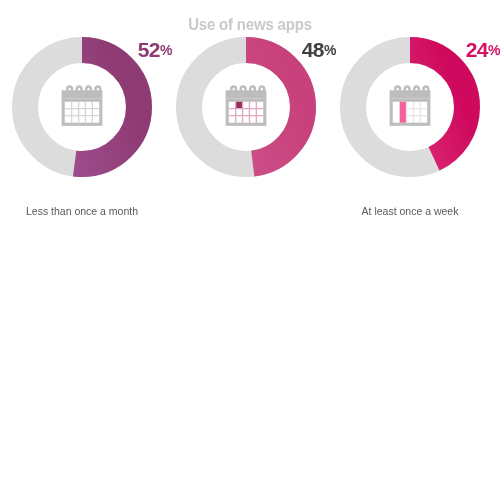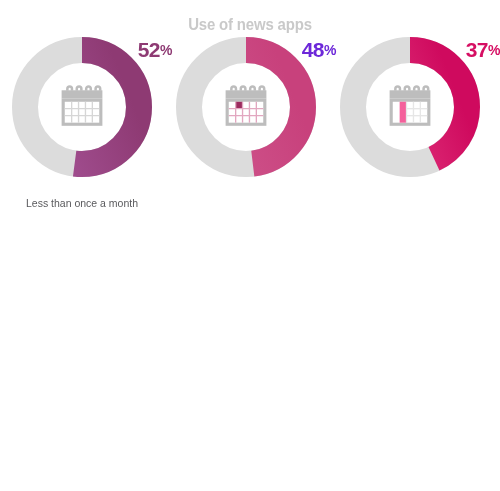--- a/index.html
+++ b/index.html
@@ -54,21 +54,21 @@
     right:-8px;
     font-size:21px;
     font-weight:bold;
     letter-spacing:-0.5px;
     line-height:1;
     white-space:nowrap;
   }
   .pct .sym{font-size:14px;vertical-align:2px;}
 
   .caption{
-    margin-top:20px;
+    margin-top:28px;
     font-size:10.5px;
     color:#59595c;
     text-align:center;
     white-space:nowrap;
   }
 
   .icon-holder{
     position:absolute;
     left:50%;top:50%;
     transform:translate(-50%,-50%);
@@ -153,21 +153,21 @@
               <line x1="5.5" y1="22.6" x2="38.5" y2="22.6"></line>
               <line x1="5.5" y1="29.3" x2="38.5" y2="29.3"></line>
               <line x1="12.1" y1="16" x2="12.1" y2="36"></line>
               <line x1="18.7" y1="16" x2="18.7" y2="36"></line>
               <line x1="25.3" y1="16" x2="25.3" y2="36"></line>
               <line x1="31.9" y1="16" x2="31.9" y2="36"></line>
             </g>
           </svg>
         </div>
       </div>
-      <div class="pct" style="color:#6d28d9">
+      <div class="pct" style="color:#404040">
         <span>48</span><span class="sym">%</span>
       </div>
     </div>
 
     <div class="donut-cell">
       <div class="donut-wrap">
         <svg viewBox="0 0 140 140">
           <defs>
             <linearGradient id="g2" x1="0" y1="0" x2="0.4" y2="1">
               <stop offset="0%" stop-color="#e8468a"></stop>
@@ -193,22 +193,23 @@
               <line x1="18.7" y1="22.6" x2="38.5" y2="22.6"></line>
               <line x1="18.7" y1="29.3" x2="38.5" y2="29.3"></line>
               <line x1="18.7" y1="16" x2="18.7" y2="36"></line>
               <line x1="25.3" y1="16" x2="25.3" y2="36"></line>
               <line x1="31.9" y1="16" x2="31.9" y2="36"></line>
             </g>
           </svg>
         </div>
       </div>
       <div class="pct" style="color:#d60f63">
-        <span>37</span><span class="sym">%</span>
-      </div>
+        <span>24</span><span class="sym">%</span>
+      </div>
+      <div class="caption">At least once a week</div>
     </div>
 
   </div>
 </div>
 
 <div class="panel" id="panel-bottom">
   
 
   
 </div>

